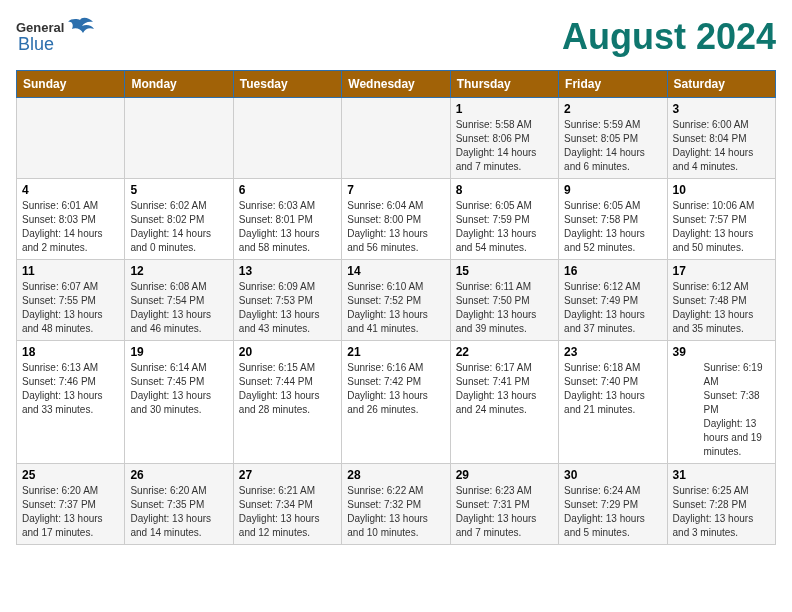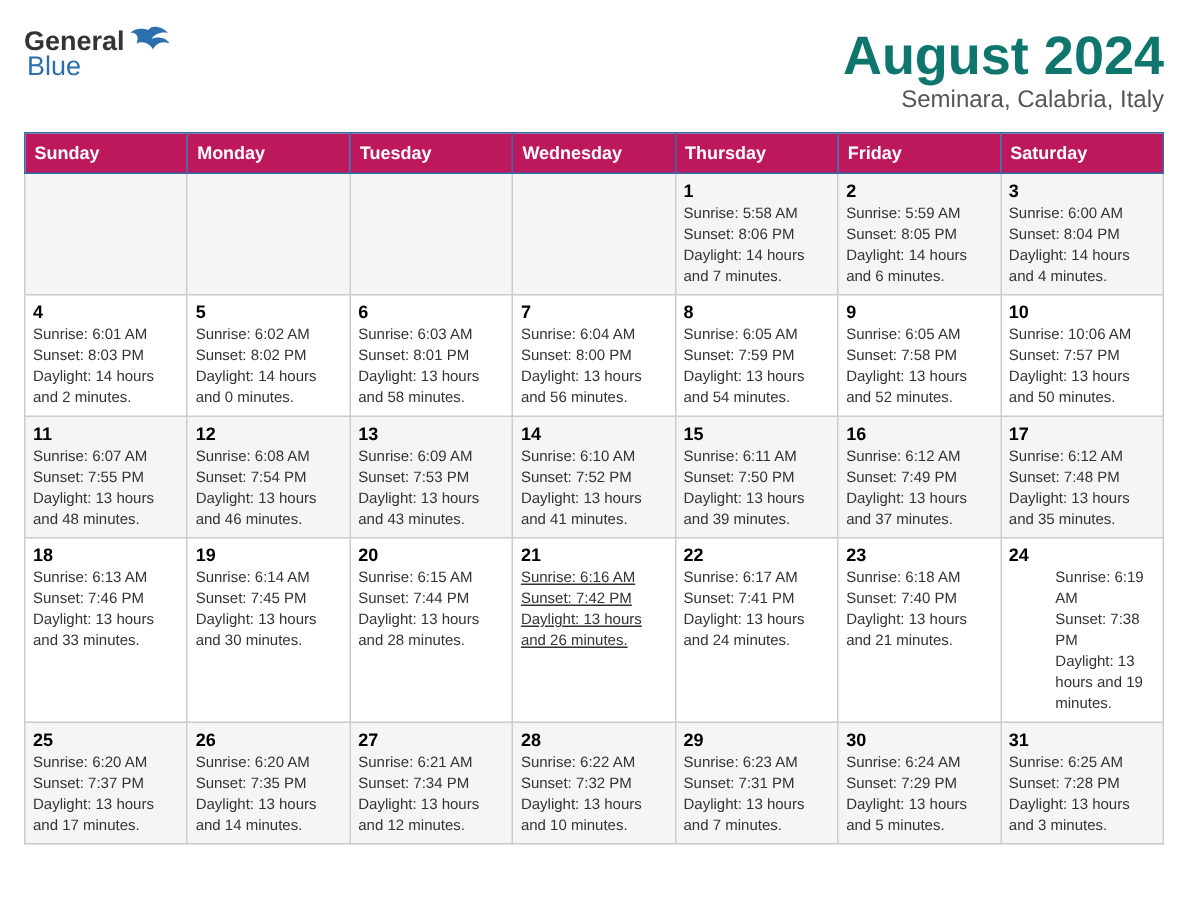--- a/index.html
+++ b/index.html
@@ -15,21 +15,21 @@
       align-items: flex-start;
       justify-content: space-between;
       margin-bottom: 12px;
     }
     .logo {
       display: flex;
       align-items: center;
       gap: 4px;
     }
     .logo-text-general {
-      font-size: 18px;
+      font-size: 13px;
       font-weight: bold;
       color: #333;
     }
     .logo-text-blue {
       font-size: 18px;
       font-weight: normal;
       color: #2c6fad;
     }
     .title-block {
       text-align: right;
@@ -42,21 +42,21 @@
     .subtitle {
       font-size: 16px;
       color: #555;
     }
     table {
       width: 100%;
       border-collapse: collapse;
       font-size: 11px;
     }
     thead tr th {
-      background-color: #be185d;
+      background-color: #a16207;
       color: #fff;
       text-align: left;
       padding: 6px 6px;
       font-size: 12px;
       font-weight: bold;
       border: 1px solid #2c6fad;
     }
     tbody tr td {
       border: 1px solid #ccc;
       vertical-align: top;
@@ -96,21 +96,20 @@
         <span class="logo-text-general">General</span>
         <svg width="28" height="22" viewBox="0 0 28 22" style="margin-left:2px;">
           <path d="M14 4 C16 0, 24 2, 27 6 C22 5, 18 7, 16 10 C20 8, 26 9, 28 13 C23 11, 19 13, 17 17 C15 13, 10 11, 6 13 C8 9, 6 5, 2 6 C5 2, 12 3, 14 4Z" fill="#2c6fad"></path>
         </svg>
       </div>
       <span class="logo-text-blue" style="margin-top:-4px;margin-left:2px;">Blue</span>
     </div>
   </div>
   <div class="title-block">
     <div class="main-title">August 2024</div>
-    <div class="subtitle">Seminara, Calabria, Italy</div>
   </div>
 </div>
 
 <table>
   <thead>
     <tr>
       <th>Sunday</th>
       <th>Monday</th>
       <th>Tuesday</th>
       <th>Wednesday</th>
@@ -246,38 +245,38 @@
 Daylight: 13 hours and 30 minutes.</div>
         </td>
         <td>
           <span class="day-number">20</span>
           <div class="day-info" style="white-space: pre-line;">Sunrise: 6:15 AM
 Sunset: 7:44 PM
 Daylight: 13 hours and 28 minutes.</div>
         </td>
         <td>
           <span class="day-number">21</span>
-          <div class="day-info" style="white-space: pre-line; text-decoration: underline;">Sunrise: 6:16 AM
+          <div class="day-info" style="white-space: pre-line;">Sunrise: 6:16 AM
 Sunset: 7:42 PM
 Daylight: 13 hours and 26 minutes.</div>
         </td>
         <td>
           <span class="day-number">22</span>
           <div class="day-info" style="white-space: pre-line;">Sunrise: 6:17 AM
 Sunset: 7:41 PM
 Daylight: 13 hours and 24 minutes.</div>
         </td>
         <td>
           <span class="day-number">23</span>
           <div class="day-info" style="white-space: pre-line;">Sunrise: 6:18 AM
 Sunset: 7:40 PM
 Daylight: 13 hours and 21 minutes.</div>
         </td>
         <td>
-          <span class="day-number">24</span>
+          <span class="day-number">39</span>
           <div class="day-info" style="white-space: pre-line; margin-left: 31px;">Sunrise: 6:19 AM
 Sunset: 7:38 PM
 Daylight: 13 hours and 19 minutes.</div>
         </td>
       </tr>
       <tr>
         <td>
           <span class="day-number">25</span>
           <div class="day-info" style="white-space: pre-line;">Sunrise: 6:20 AM
 Sunset: 7:37 PM

